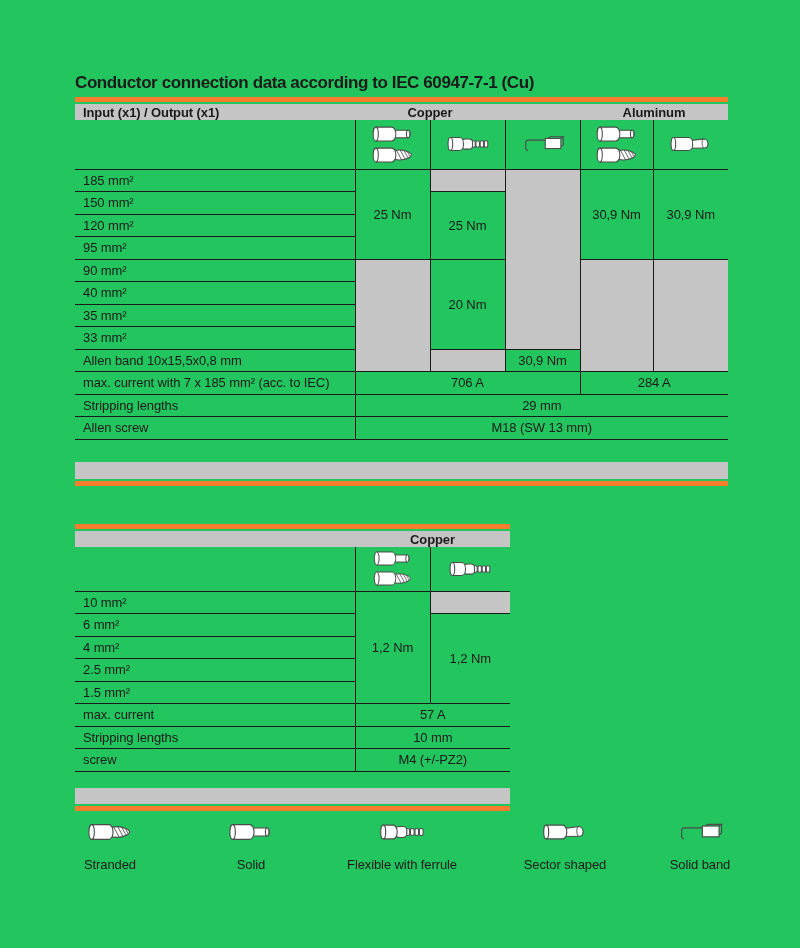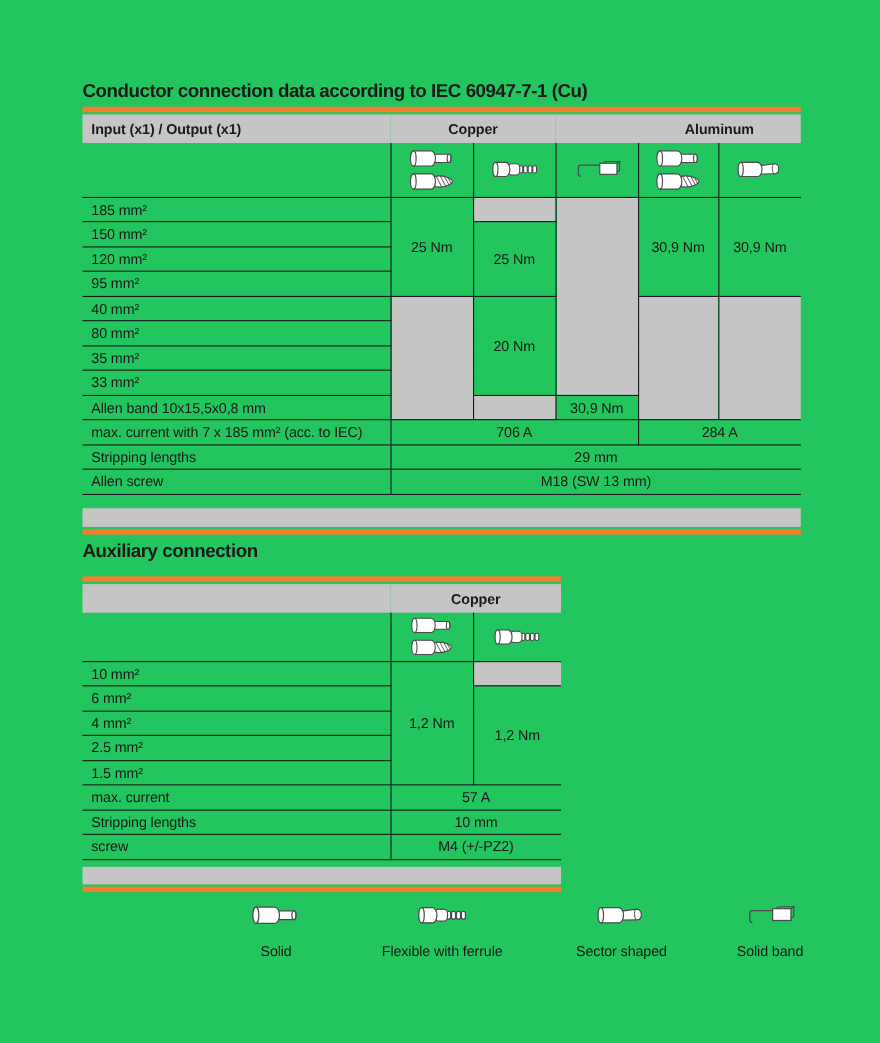--- a/index.html
+++ b/index.html
@@ -13,21 +13,21 @@
 
   table.dtable { border-collapse:collapse; table-layout:fixed; font-size:13px; letter-spacing:-0.1px; color:var(--ink); }
   .dtable td { border:1px solid var(--line); text-align:center; vertical-align:middle; padding:0; overflow:hidden; white-space:nowrap; }
   .dtable td.lbl { text-align:left; padding-left:8px; border-left:none; }
   .dtable .edgeR { border-right:none; }
   .dtable tr.icons td { border-top:none; }
   .dtable th { border:none; background:var(--shade); font-size:13px; font-weight:bold; text-align:center; padding:0; white-space:nowrap; }
   .dtable th.lbl { text-align:left; padding-left:8px; }
   .dtable .shade { background:var(--shade); }
   .dtable tr { height:22.5px; }
-  .dtable tr.hdr { height:26px; }
+  .dtable tr.hdr { height:16px; }
   #t1wrap tr.icons { height:49px; }
   #t2wrap tr.icons { height:44px; }
   #t1wrap { position:absolute; left:75px; top:104px; }
   #t2wrap { position:absolute; left:75px; top:531px; }
 
   .icostack { display:flex; flex-direction:column; align-items:center; justify-content:center; gap:3px; height:100%; }
   .wicon { width:46px; height:18px; display:block; }
 
   .leg { position:absolute; top:822px; text-align:center; }
   .leg .wicon { width:48px; height:20px; margin:0 auto 15px auto; }
@@ -155,28 +155,28 @@
         <td class="lbl">150 mm²</td>
         <td rowspan="3">25 Nm</td>
       </tr>
       <tr>
             <td class="lbl">120 mm²</td>
           </tr>
       <tr>
             <td class="lbl">95 mm²</td>
           </tr>
       <tr>
-        <td class="lbl">40 mm²</td>
+        <td class="lbl">90 mm²</td>
         <td class="shade" rowspan="5"></td>
         <td rowspan="4">20 Nm</td>
         <td class="shade" rowspan="5"></td>
         <td class="shade edgeR" rowspan="5"></td>
       </tr>
       <tr>
-            <td class="lbl">80 mm²</td>
+            <td class="lbl">40 mm²</td>
           </tr>
       <tr>
             <td class="lbl">35 mm²</td>
           </tr>
       <tr>
             <td class="lbl">33 mm²</td>
           </tr>
       <tr>
         <td class="lbl">Allen band 10x15,5x0,8 mm</td>
         <td class="shade"></td>
@@ -195,21 +195,20 @@
         <td class="lbl">Allen screw</td>
         <td colspan="5" class="edgeR">M18 (SW 13 mm)</td>
       </tr>
     </tbody>
       </table>
   </div>
 
   <div class="footbar" style="left:75px; top:462px; width:653px; height:17px;"></div>
   <div class="rule" style="left:75px; top:481px; width:653px;"></div>
 
-  <div class="sec-title" style="top:491px;">Auxiliary connection</div>
   <div class="rule" style="left:75px; top:524px; width:435px;"></div>
 
   <div id="t2wrap">
     <table class="dtable">
       <colgroup>
         <col style="width:280px">
           <col style="width:75px">
           <col style="width:80px">
       </colgroup>
       <tbody>
@@ -265,20 +264,26 @@
         <td class="lbl">screw</td>
         <td colspan="2" class="edgeR">M4 (+/-PZ2)</td>
       </tr>
     </tbody>
       </table>
   </div>
 
   <div class="footbar" style="left:75px; top:788px; width:435px; height:16px;"></div>
   <div class="rule" style="left:75px; top:806px; width:435px;"></div>
 
+  <div class="leg" style="left:75px; width:70px;">
+    <svg class="wicon">
+        <use href="#sym-stranded"></use>
+      </svg>
+    <div class="leg-label">Stranded</div>
+  </div>
   <div class="leg" style="left:216px; width:70px;">
     <svg class="wicon">
         <use href="#sym-solid"></use>
       </svg>
     <div class="leg-label">Solid</div>
   </div>
   <div class="leg" style="left:510px; width:110px;">
     <svg class="wicon">
         <use href="#sym-sector"></use>
       </svg>

